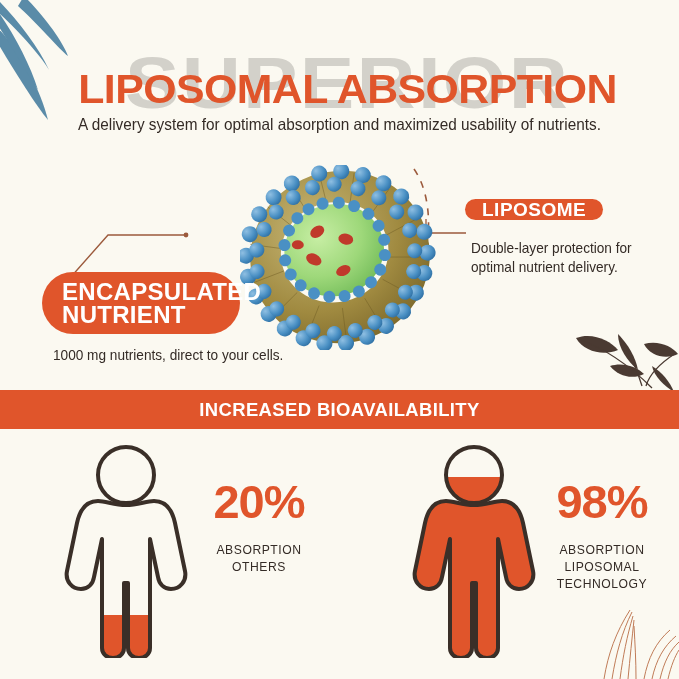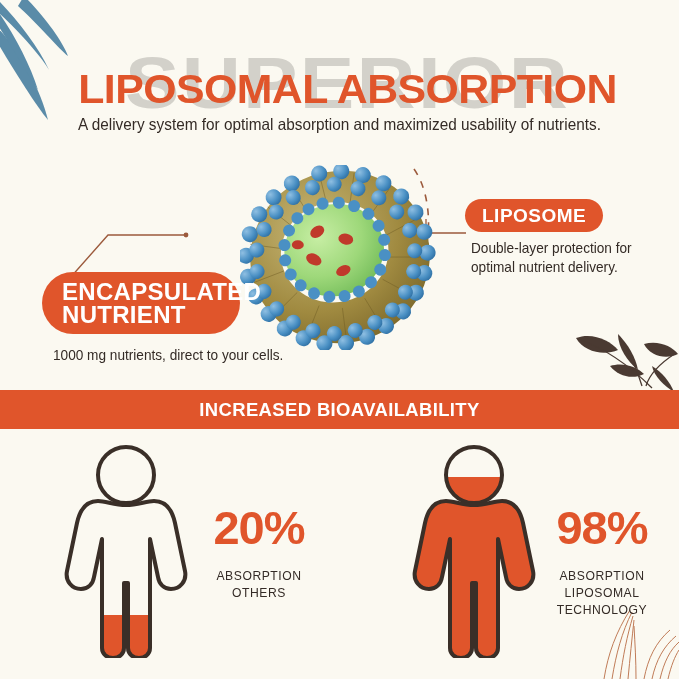--- a/index.html
+++ b/index.html
@@ -116,21 +116,21 @@
     width: 198px;
     height: 62px;
     border-radius: 31px;
     padding: 0 20px;
     font-size: 24px;
     line-height: 23px;
   }
   #badge-liposome {
     left: 465px;
     top: 44px;
-    height: 33px;
+    height: 21px;
     border-radius: 17px;
     padding: 0 17px;
     font-size: 19px;
     letter-spacing: 0.5px;
   }
   #encapsulated-caption {
     position: absolute;
     left: 53px;
     top: 191px;
     width: 320px;
@@ -191,21 +191,21 @@
   }
   #compare-others    { left: 0; }
   #compare-liposomal { left: 340px; }
 
   .person-svg { position: absolute; left: 62px; top: 14px; }
   #compare-liposomal .person-svg { left: 70px; }
 
   .stat-block {
     position: absolute;
     left: 180px;
-    top: 74px;
+    top: 48px;
     width: 158px;
     text-align: center;
   }
   #compare-liposomal .stat-block { left: 185px; width: 154px; }
 
   .stat-pct {
     font-size: 47px;
     line-height: 50px;
     font-weight: bold;
     color: #E0552B;

